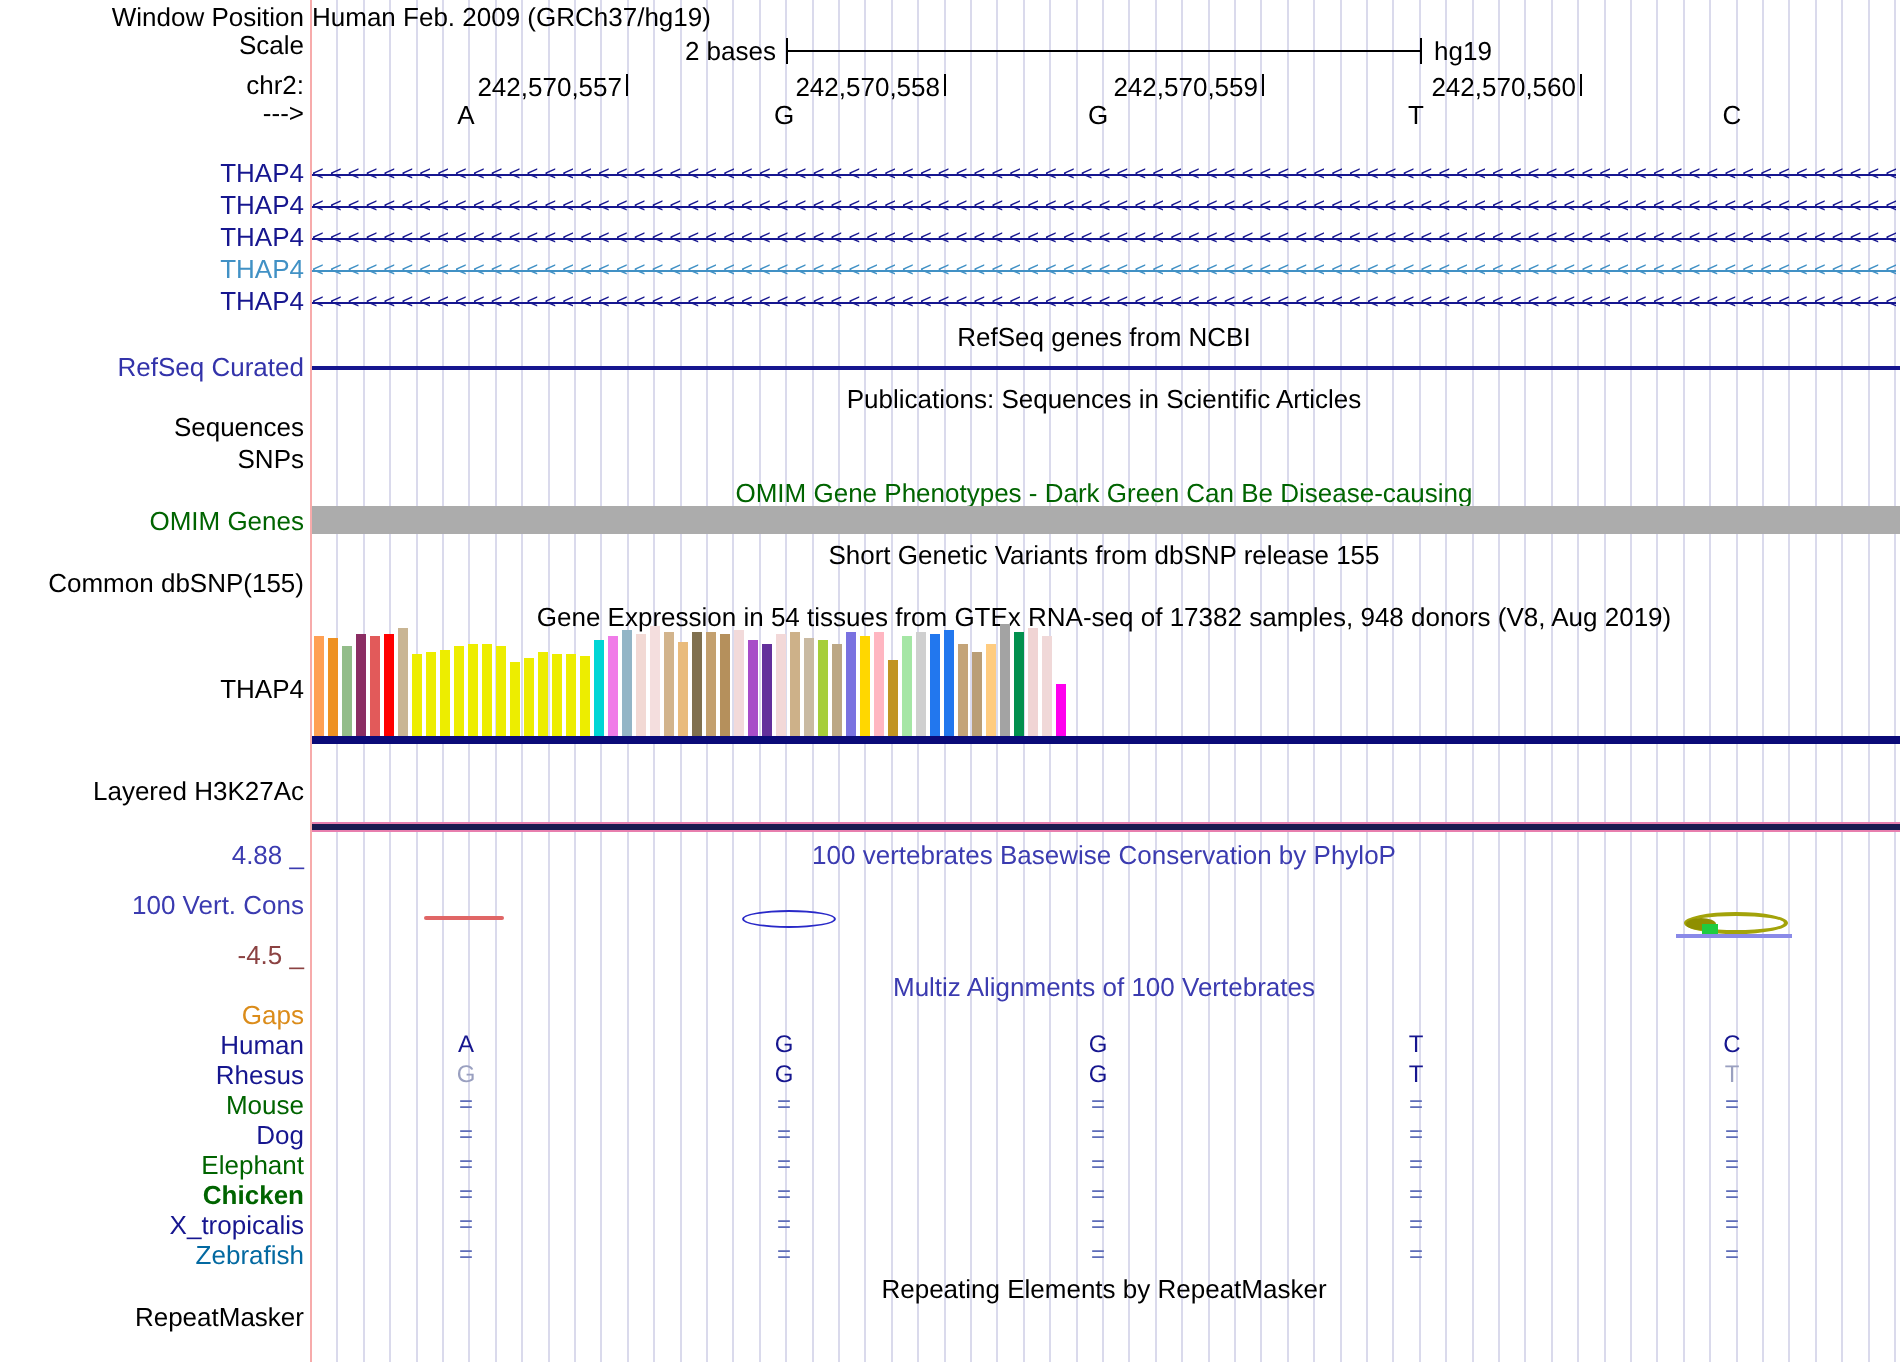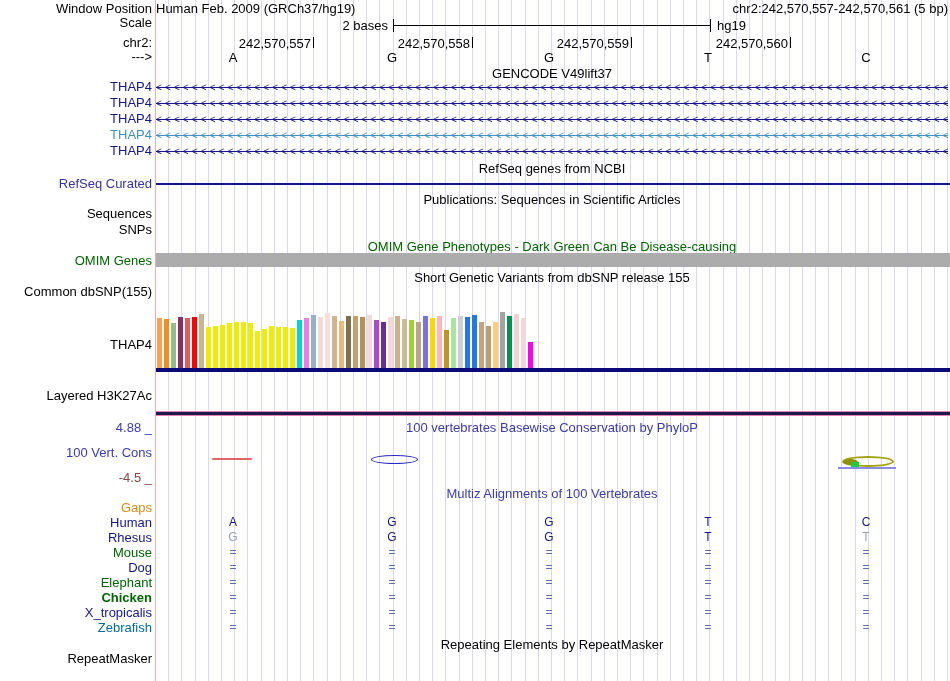--- a/index.html
+++ b/index.html
@@ -50,54 +50,53 @@
 </head>
 <body>
 
 <div id="canvas">
   <div id="grid" class="abs"></div>
   <div id="left-edge-line" class="abs"></div>
 
   <div class="abs llabel" style="top:2px">Window Position</div>
   <div class="abs ctitle" style="top:2px;display:flex;justify-content:space-between;gap:12px">
     <span>Human Feb. 2009 (GRCh37/hg19)</span>
-    <span>chr2:242,570,557-242,570,561 (5 bp)</span>
   </div>
 
   <div class="abs llabel" style="top:16px">Scale</div>
   <div class="abs" style="top:18px;right:562px">2 bases</div>
   <div class="abs scalebar-line" style="left:393px;width:317px"></div>
   <div class="abs scalebar-tick" style="left:393px"></div>
   <div class="abs scalebar-tick" style="left:710px"></div>
   <div class="abs" style="top:18px;left:717px">hg19</div>
 
   <div class="abs llabel" style="top:36px">chr2:</div>
   <div id="pos-labels"></div>
 
   <div class="abs llabel" style="top:50px">---&gt;</div>
   <div id="base-row"></div>
 
-  <div class="abs ctitle" style="top:67px">GENCODE V49lift37</div>
   <div id="gencode-genes"></div>
 
   <div class="abs ctitle" style="top:162px">RefSeq genes from NCBI</div>
   <div class="abs llabel" style="top:177px;color:#3333AA">RefSeq Curated</div>
   <div id="refseq-line" class="abs"></div>
 
   <div class="abs ctitle" style="top:193px">Publications: Sequences in Scientific Articles</div>
   <div class="abs llabel" style="top:207px">Sequences</div>
   <div class="abs llabel" style="top:223px">SNPs</div>
 
   <div class="abs ctitle green" style="top:240px">OMIM Gene Phenotypes - Dark Green Can Be Disease-causing</div>
   <div class="abs llabel green" style="top:254px">OMIM Genes</div>
   <div id="omim-bar" class="abs"></div>
 
   <div class="abs ctitle" style="top:271px">Short Genetic Variants from dbSNP release 155</div>
   <div class="abs llabel" style="top:285px">Common dbSNP(155)</div>
 
+  <div class="abs ctitle" style="top:302px">Gene Expression in 54 tissues from GTEx RNA-seq of 17382 samples, 948 donors (V8, Aug 2019)</div>
   <div class="abs llabel" style="top:338px">THAP4</div>
   <div id="gtex-bars"></div>
   <div id="gtex-baseline" class="abs"></div>
 
   <div class="abs llabel" style="top:389px">Layered H3K27Ac</div>
   <div id="h3k27ac-band" class="abs"></div>
 
   <div class="abs llabel blue2" style="top:421px">4.88 _</div>
   <div class="abs ctitle blue2" style="top:421px">100 vertebrates Basewise Conservation by PhyloP</div>
   <div class="abs llabel blue2" style="top:446px">100 Vert. Cons</div>

